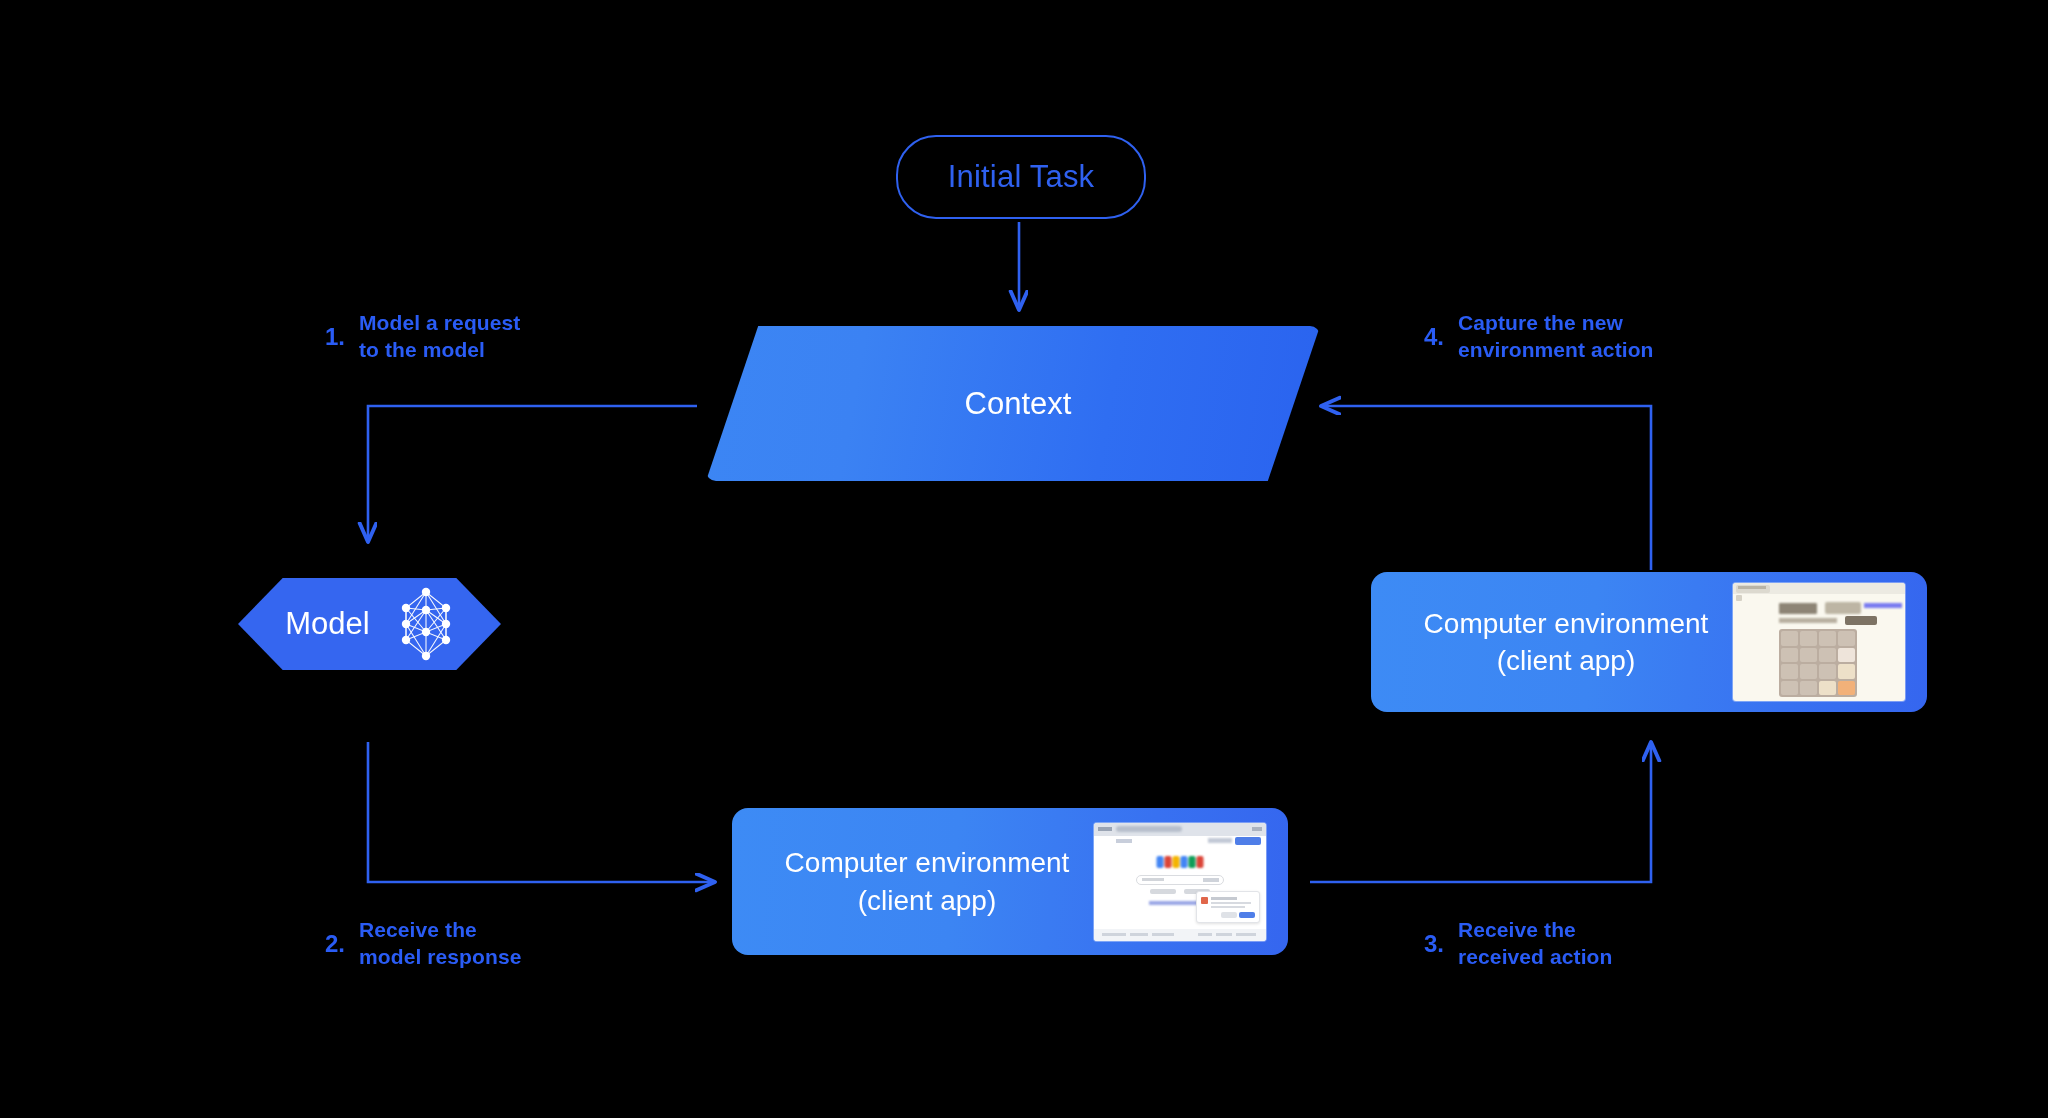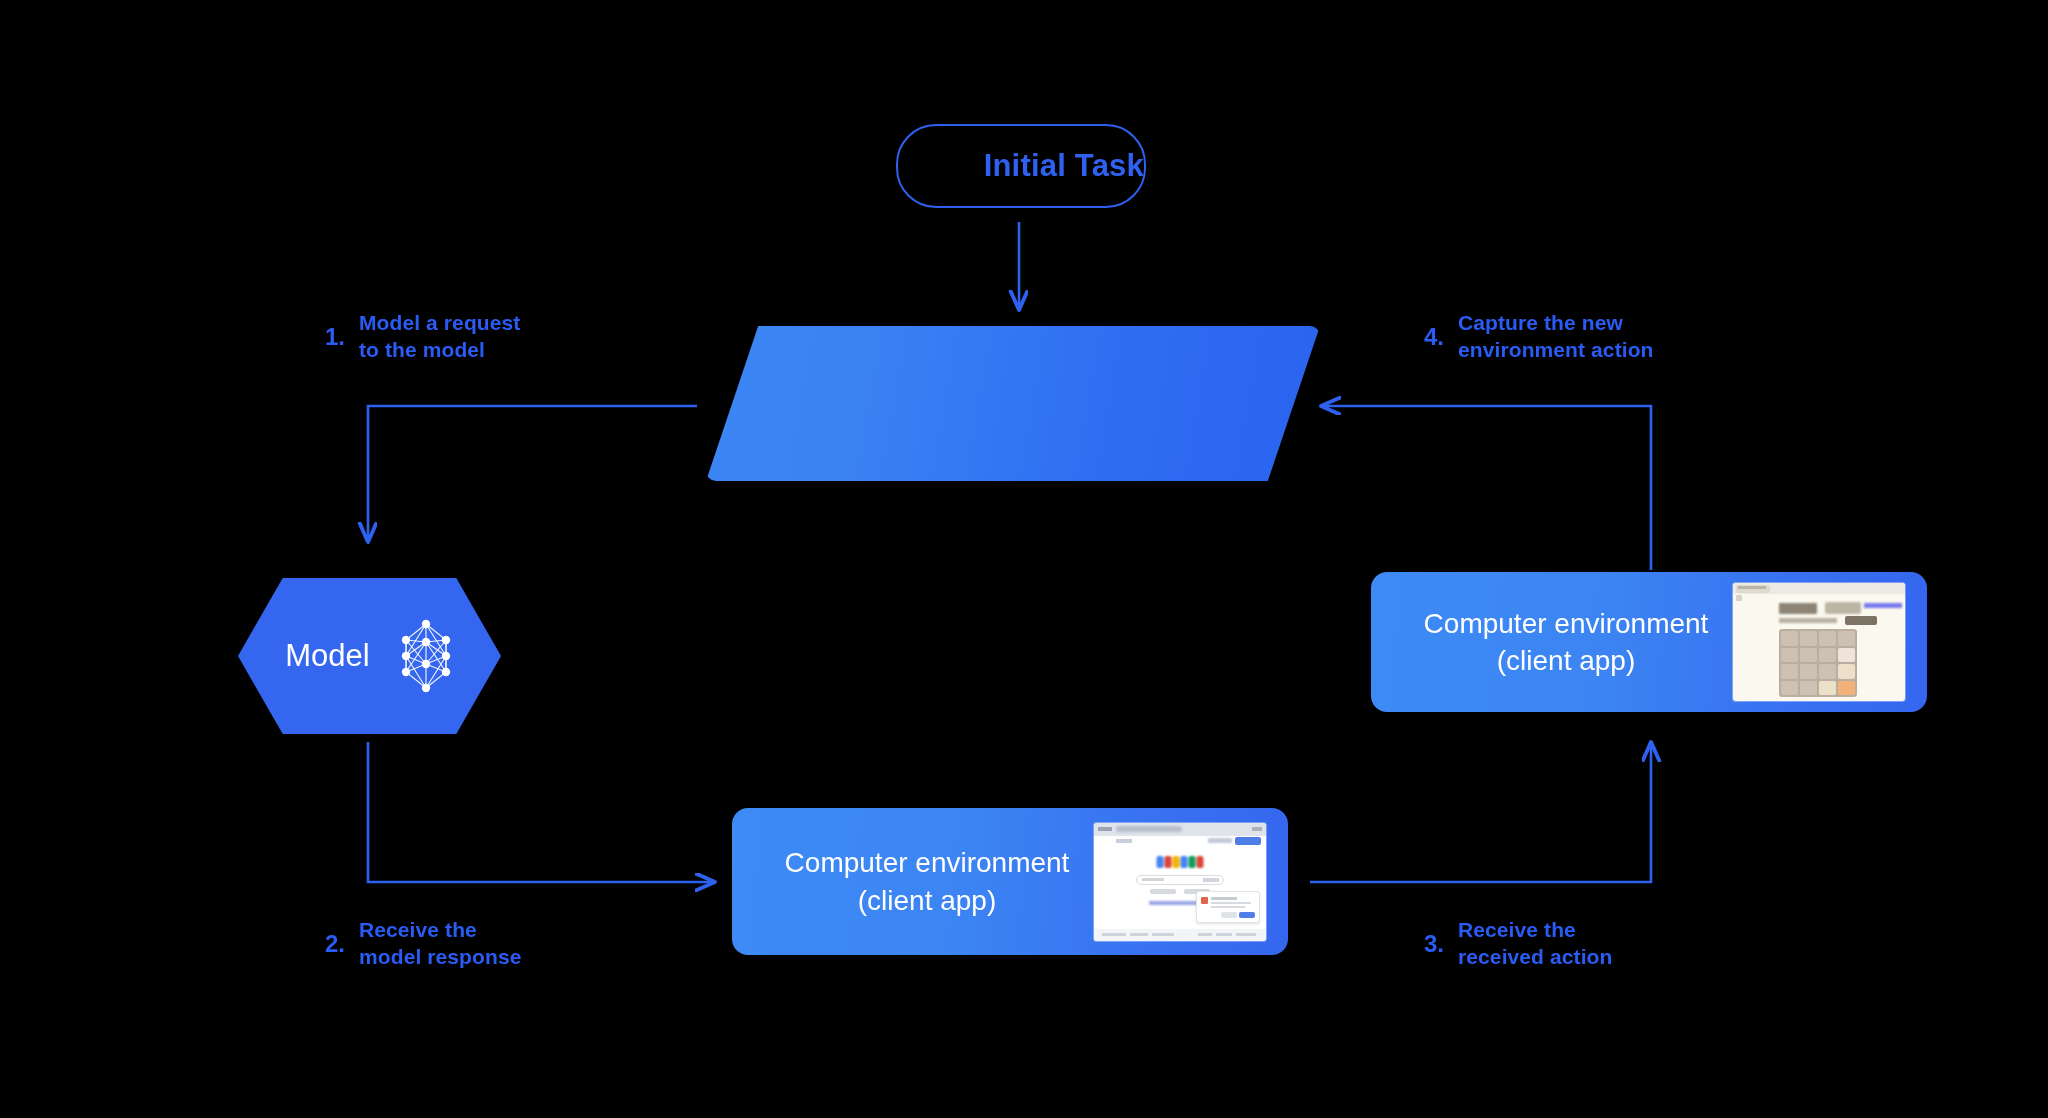--- a/index.html
+++ b/index.html
@@ -6,40 +6,40 @@
   body{
     width:2048px;height:1118px;position:relative;overflow:hidden;
     font-family:"Liberation Sans","DejaVu Sans",sans-serif;
     -webkit-font-smoothing:antialiased;
   }
   #canvas{position:absolute;inset:0;}
   .abs{position:absolute;}
 
   
   #initial-task{
-    left:896px; top:124px; width:246px; height:80px;
+    left:896px; top:135px; width:246px; height:80px;
     border:2.5px solid #2f61f0; border-radius:40px;
-    display:flex;align-items:center;justify-content:flex-end;
-    color:#2f61f0; font-size:31px; letter-spacing:.2px;font-weight:bold;
+    display:flex;align-items:center;justify-content:center;
+    color:#2f61f0; font-size:31px; letter-spacing:.2px;
   }
 
   
   #screenshot-context{
     left:706px; top:326px; width:614px; height:155px;
     background:linear-gradient(100deg,#3c86f4 0%,#3b82f3 25%,#2f6ef2 65%,#2a63ef 100%);
     clip-path:polygon(8.5% 0%, 100% 0%, 91.5% 100%, 0% 100%);
     border-radius:10px;
     display:flex;align-items:center;justify-content:center;
     color:#ffffff;font-size:31px;line-height:1.33;text-align:center;
   }
   #screenshot-context .txt{padding-left:10px;}
 
   
   #model-node{
-    left:238px; top:578px; width:263px; height:156px;
+    left:238px; top:578px; width:263px; height:92px;
     background:#3566f0;
     clip-path:polygon(17% 0%, 83% 0%, 100% 50%, 83% 100%, 17% 100%, 0% 50%);
     display:flex;align-items:center;justify-content:center;gap:28px;
   }
   #model-node .label{color:#fff;font-size:31px;}
   #model-node svg{display:block;}
 
   
   .env-card{
     border-radius:16px;
@@ -142,20 +142,21 @@
       <path d="M1651,570 L1651,406 L1321,406"></path>
     </g>
   </svg>
 
   <div class="abs" id="initial-task">
     <span>Initial Task</span>
   </div>
 
   <div class="abs" id="screenshot-context">
     <div class="txt">
+      <div>Context</div>
     </div>
   </div>
 
   <div class="abs" id="model-node">
     <span class="label">Model</span>
     <span>
       <svg width="56" height="76" viewBox="0 0 56 76">
         <g stroke="#ffffff" stroke-width="1.1" fill="none" opacity="0.95">
           <path d="M28,6 L8,22 L8,54 L28,70 L48,54 L48,22 Z"></path>
           <path d="M28,6 L28,24 L28,46 L28,70"></path>

